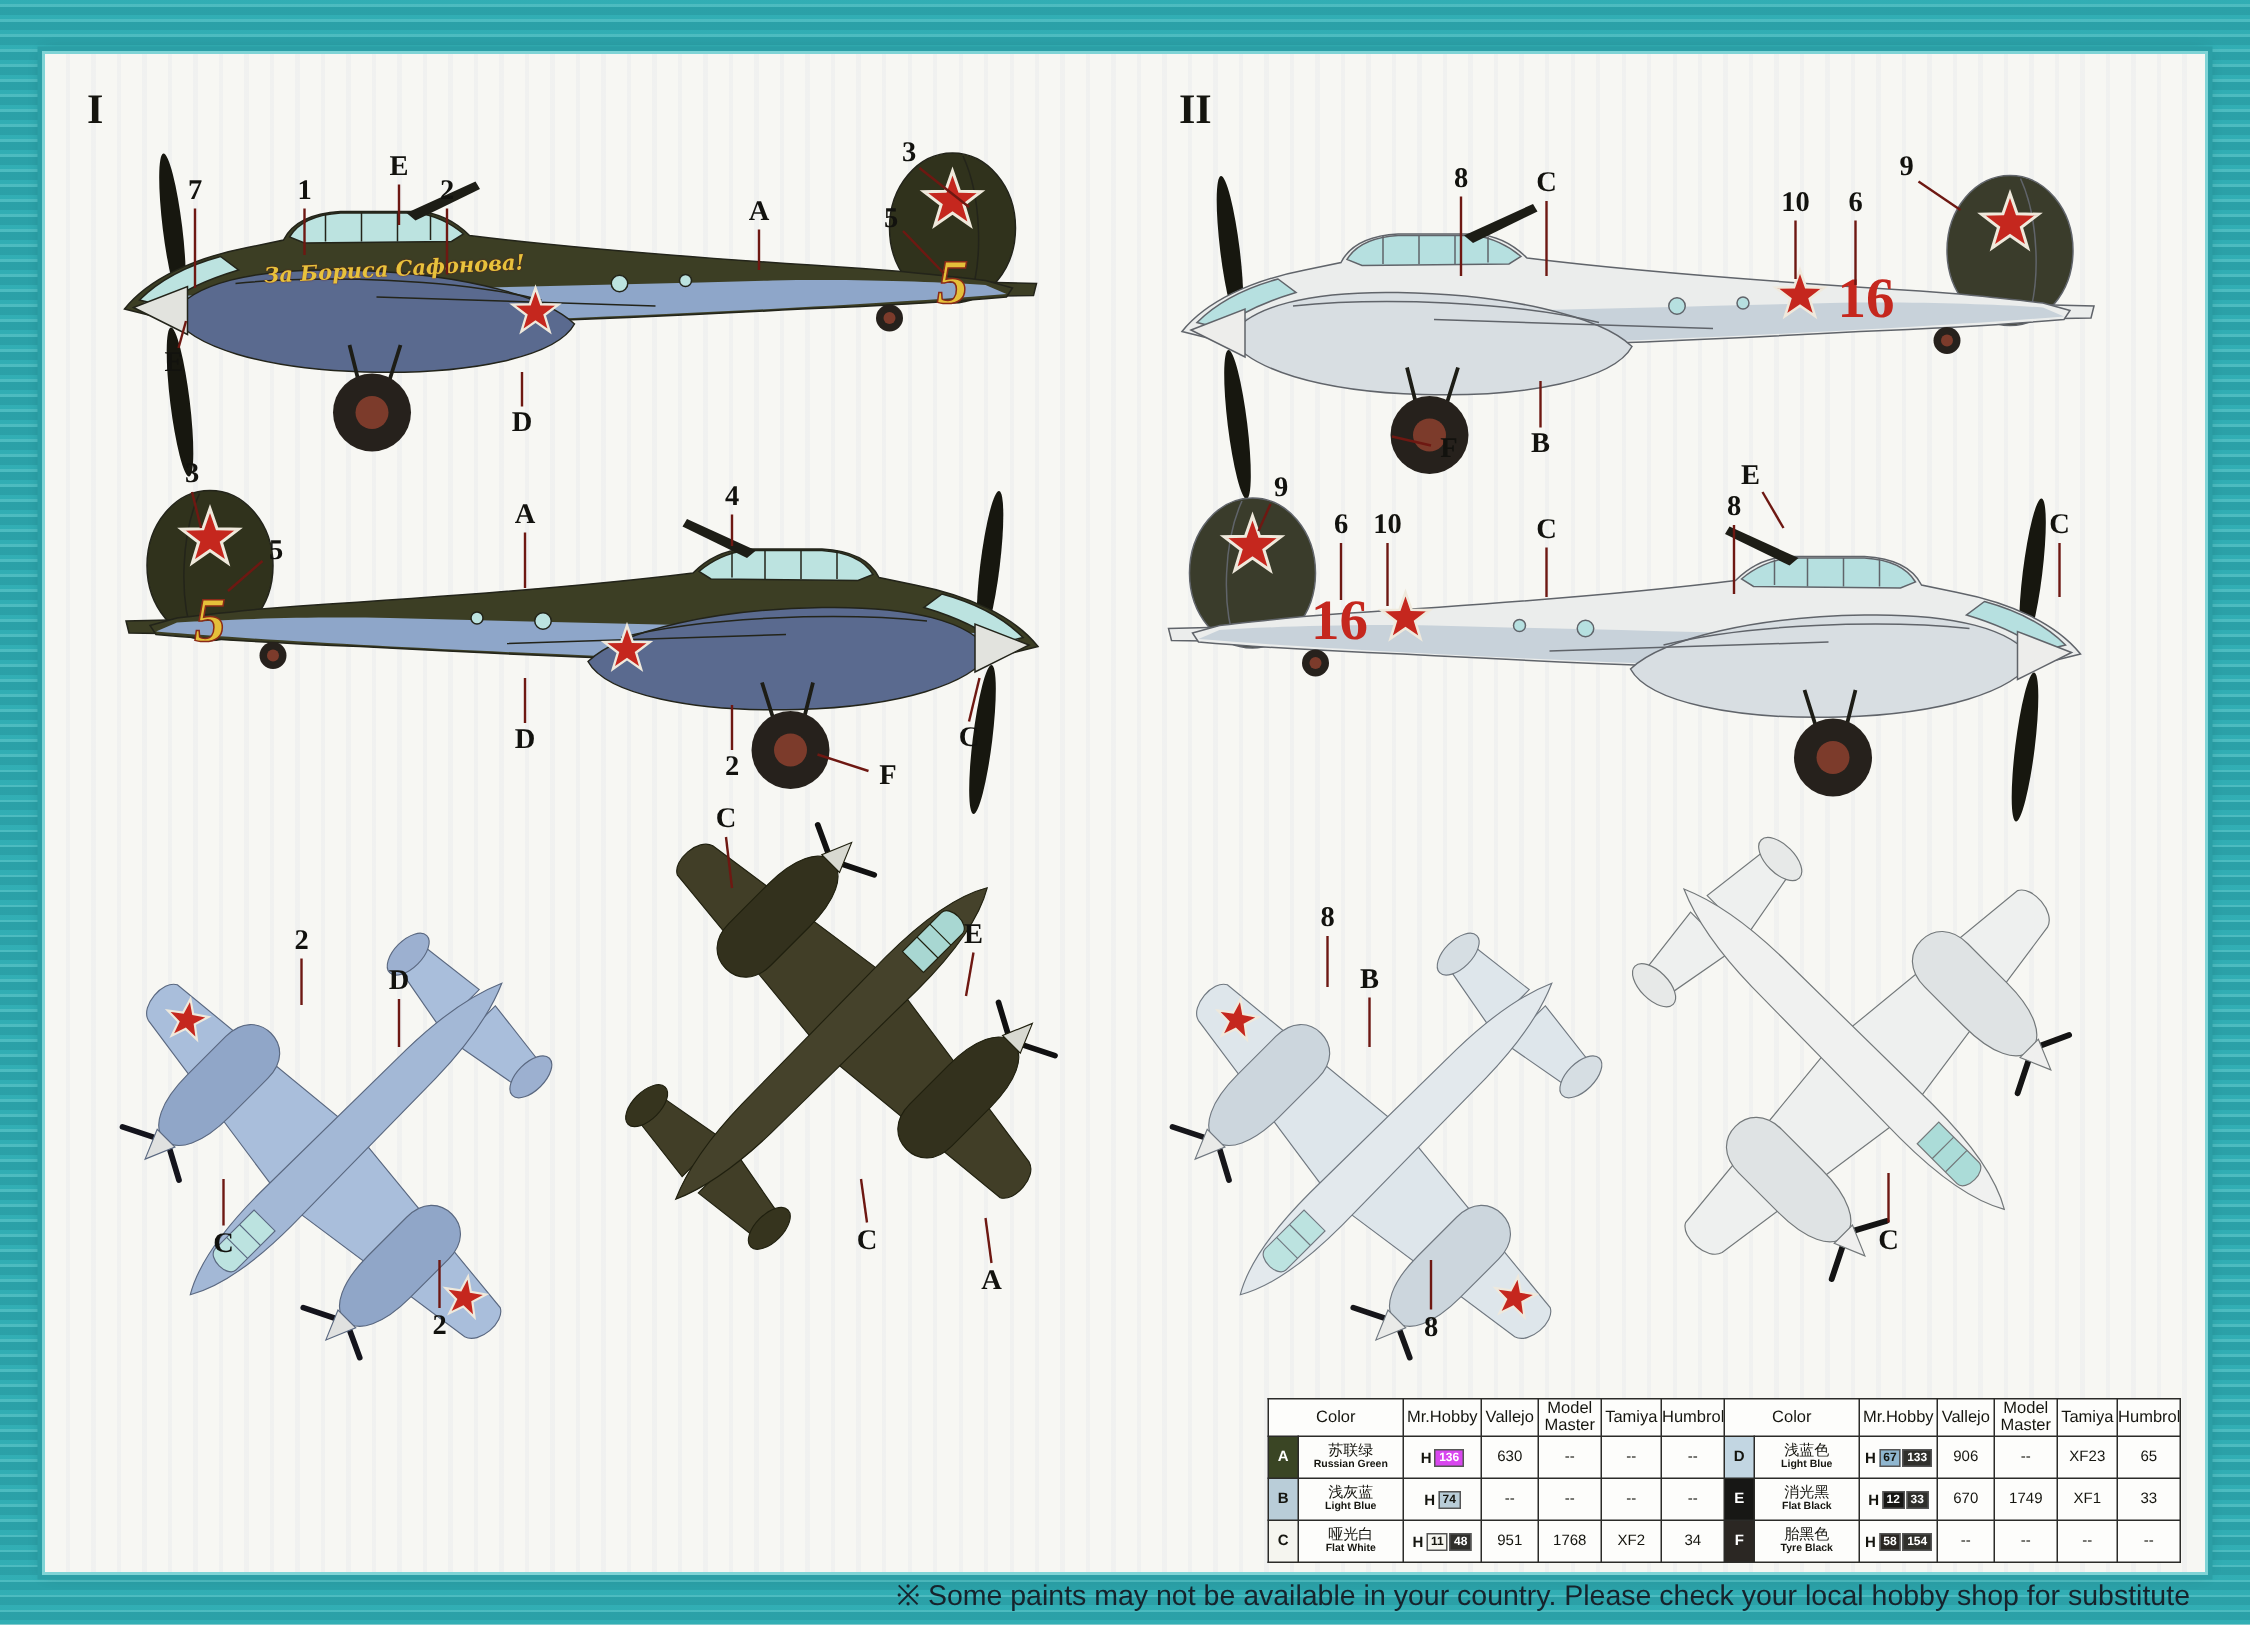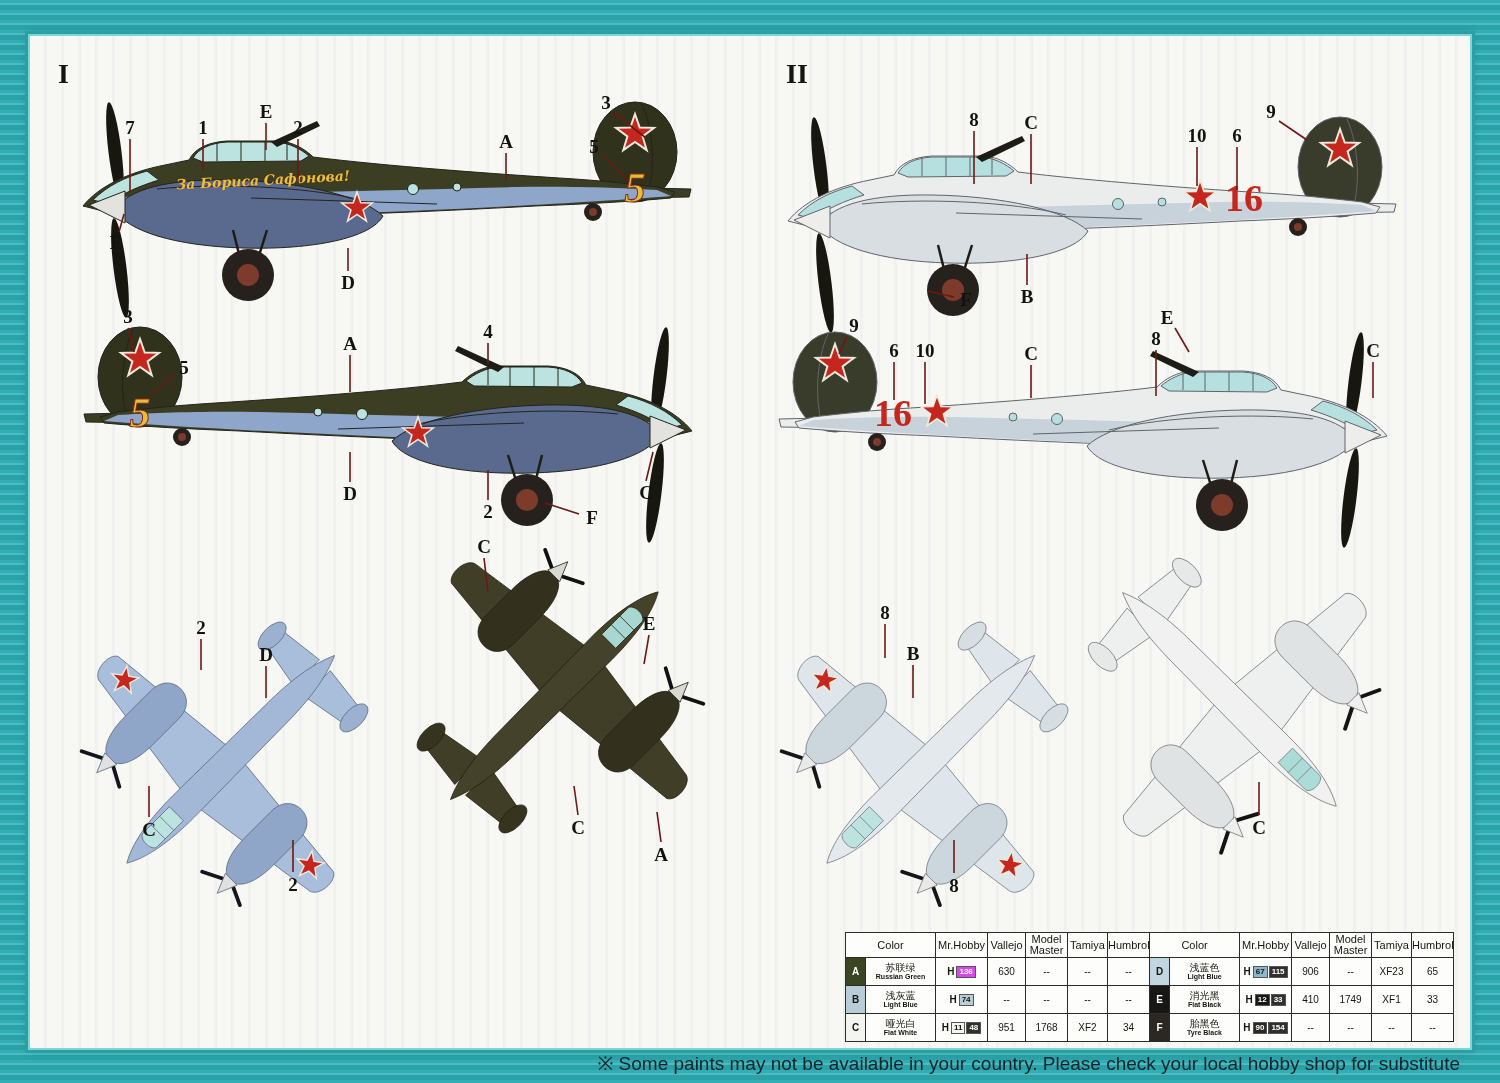--- a/index.html
+++ b/index.html
@@ -348,21 +348,21 @@
         <td class="mr"><span class="mrp">H</span><span class="chip" style="background: #d946ef; color: rgb(255, 255, 255);">136</span></td>
         <td class="val">630</td>
         <td class="val">--</td>
         <td class="val">--</td>
         <td class="val">--</td>
         <td class="key" style="background: rgb(194, 214, 226); color: rgb(21, 21, 15);">D</td>
         <td class="name">
           <span class="cn">浅蓝色</span>
           <span class="en">Light Blue</span>
         </td>
-        <td class="mr"><span class="mrp">H</span><span class="chip" style="background: rgb(143, 182, 207); color: rgb(21, 21, 15);">67</span><span class="chip" style="background: rgb(48, 48, 44); color: rgb(255, 255, 255);">115</span></td>
+        <td class="mr"><span class="mrp">H</span><span class="chip" style="background: rgb(143, 182, 207); color: rgb(21, 21, 15);">67</span><span class="chip" style="background: rgb(48, 48, 44); color: rgb(255, 255, 255);">133</span></td>
         <td class="val">906</td>
         <td class="val">--</td>
         <td class="val">XF23</td>
         <td class="val">65</td>
       </tr>
       <tr>
         <td class="key" style="background: rgb(185, 205, 216); color: rgb(21, 21, 15);">B</td>
         <td class="name">
           <span class="cn">浅灰蓝</span>
           <span class="en">Light Blue</span>
@@ -371,42 +371,42 @@
         <td class="val">--</td>
         <td class="val">--</td>
         <td class="val">--</td>
         <td class="val">--</td>
         <td class="key" style="background: rgb(23, 23, 21); color: rgb(255, 255, 255);">E</td>
         <td class="name">
           <span class="cn">消光黑</span>
           <span class="en">Flat Black</span>
         </td>
         <td class="mr"><span class="mrp">H</span><span class="chip" style="background: rgb(23, 23, 21); color: rgb(255, 255, 255);">12</span><span class="chip" style="background: rgb(48, 48, 44); color: rgb(255, 255, 255);">33</span></td>
-        <td class="val">410</td>
+        <td class="val">670</td>
         <td class="val">1749</td>
         <td class="val">XF1</td>
         <td class="val">33</td>
       </tr>
       <tr>
         <td class="key" style="background: rgb(245, 245, 239); color: rgb(21, 21, 15);">C</td>
         <td class="name">
           <span class="cn">哑光白</span>
           <span class="en">Flat White</span>
         </td>
         <td class="mr"><span class="mrp">H</span><span class="chip" style="background: rgb(245, 245, 239); color: rgb(21, 21, 15);">11</span><span class="chip" style="background: rgb(48, 48, 44); color: rgb(255, 255, 255);">48</span></td>
         <td class="val">951</td>
         <td class="val">1768</td>
         <td class="val">XF2</td>
         <td class="val">34</td>
         <td class="key" style="background: rgb(43, 39, 35); color: rgb(255, 255, 255);">F</td>
         <td class="name">
           <span class="cn">胎黑色</span>
           <span class="en">Tyre Black</span>
         </td>
-        <td class="mr"><span class="mrp">H</span><span class="chip" style="background: rgb(43, 39, 35); color: rgb(255, 255, 255);">90</span><span class="chip" style="background: rgb(48, 48, 44); color: rgb(255, 255, 255);">154</span></td>
+        <td class="mr"><span class="mrp">H</span><span class="chip" style="background: rgb(43, 39, 35); color: rgb(255, 255, 255);">58</span><span class="chip" style="background: rgb(48, 48, 44); color: rgb(255, 255, 255);">154</span></td>
         <td class="val">--</td>
         <td class="val">--</td>
         <td class="val">--</td>
         <td class="val">--</td>
       </tr>
     </tbody>
 </table>
 
 <div class="footnote">※ Some paints may not be available in your country. Please check your local hobby shop for substitute</div>
 

